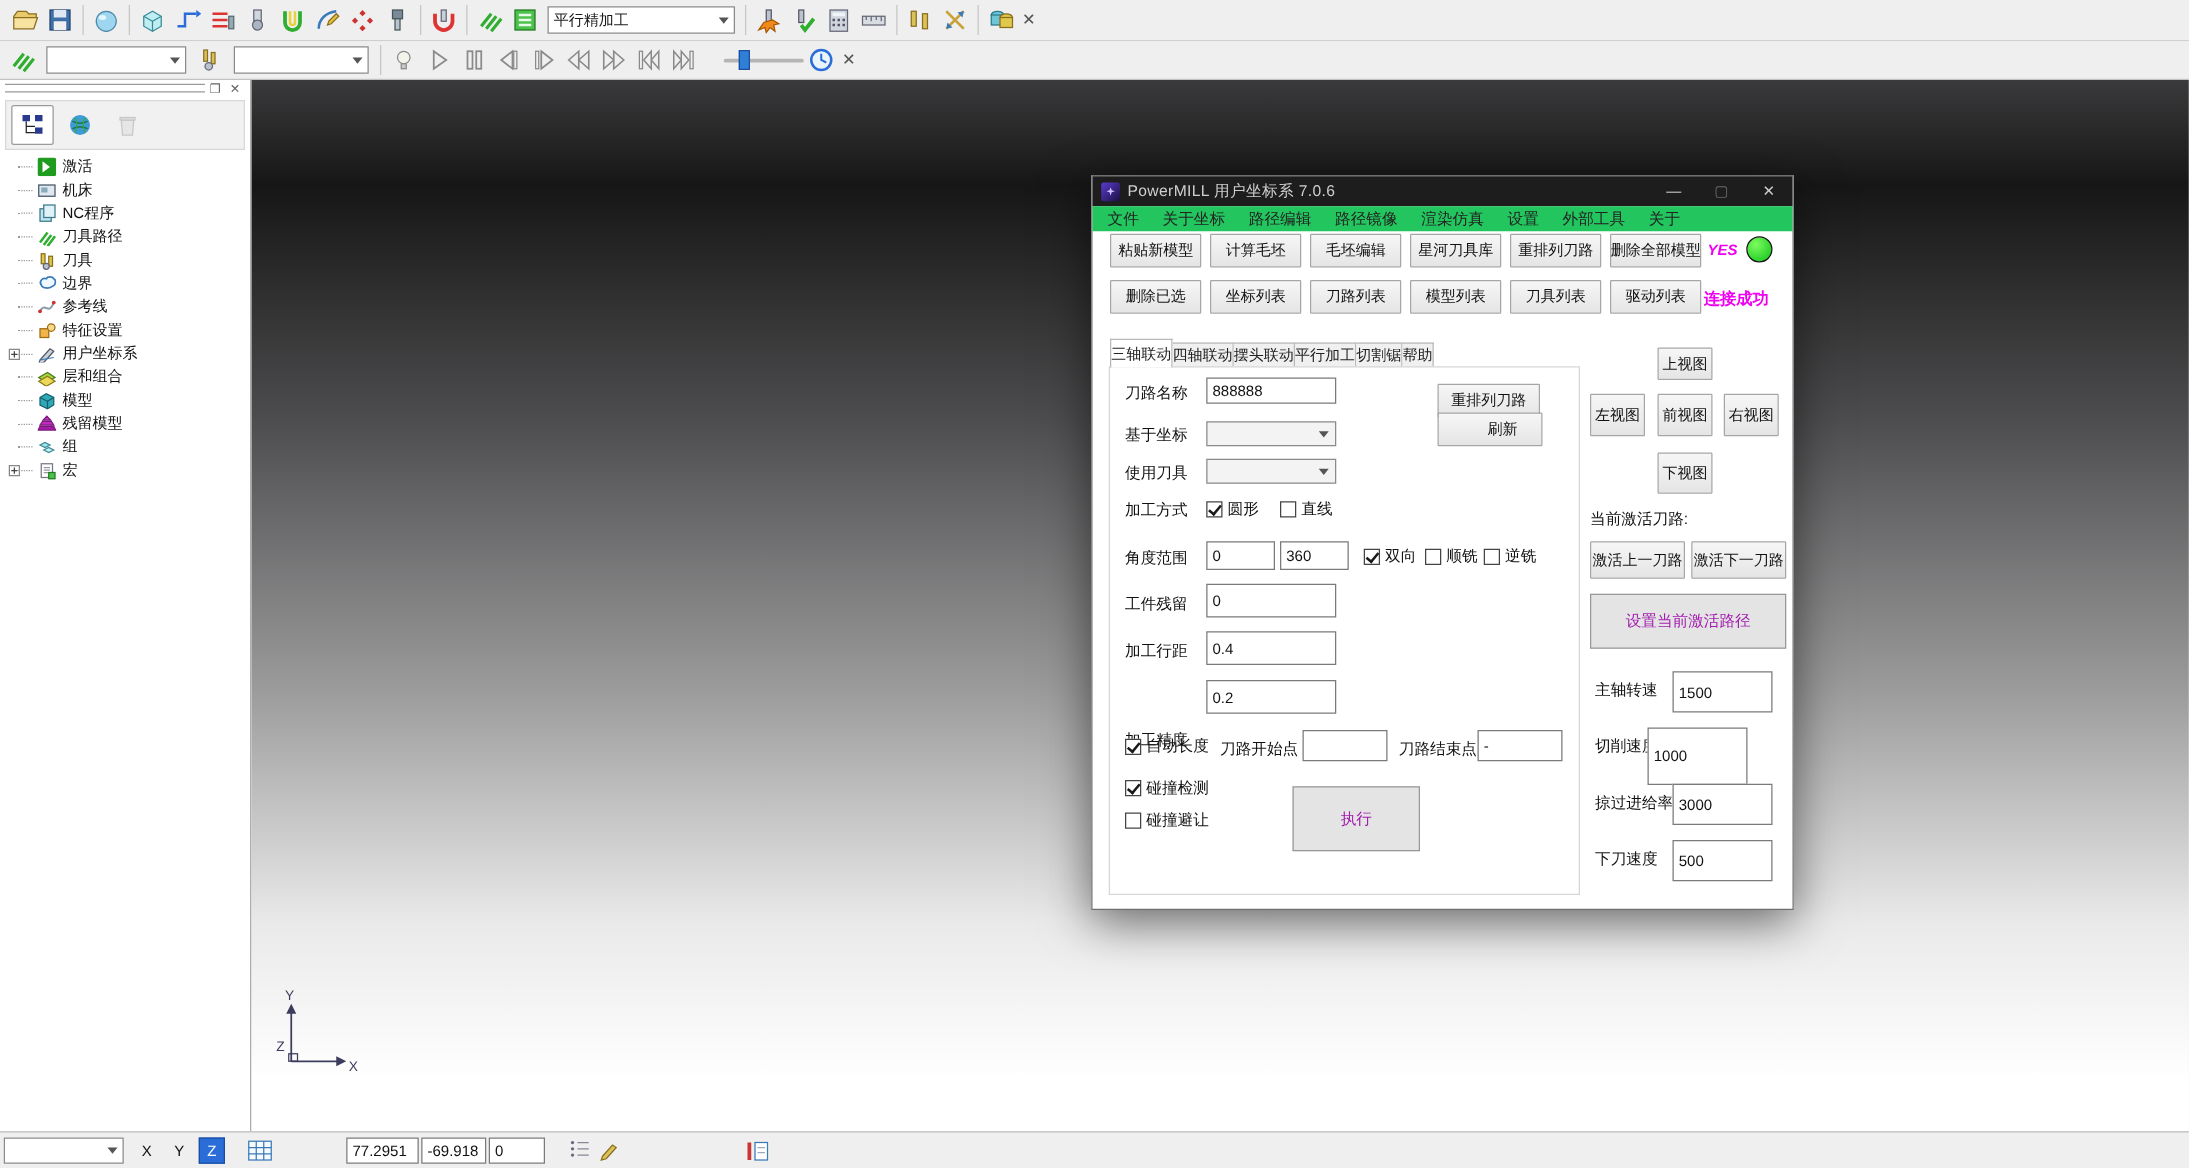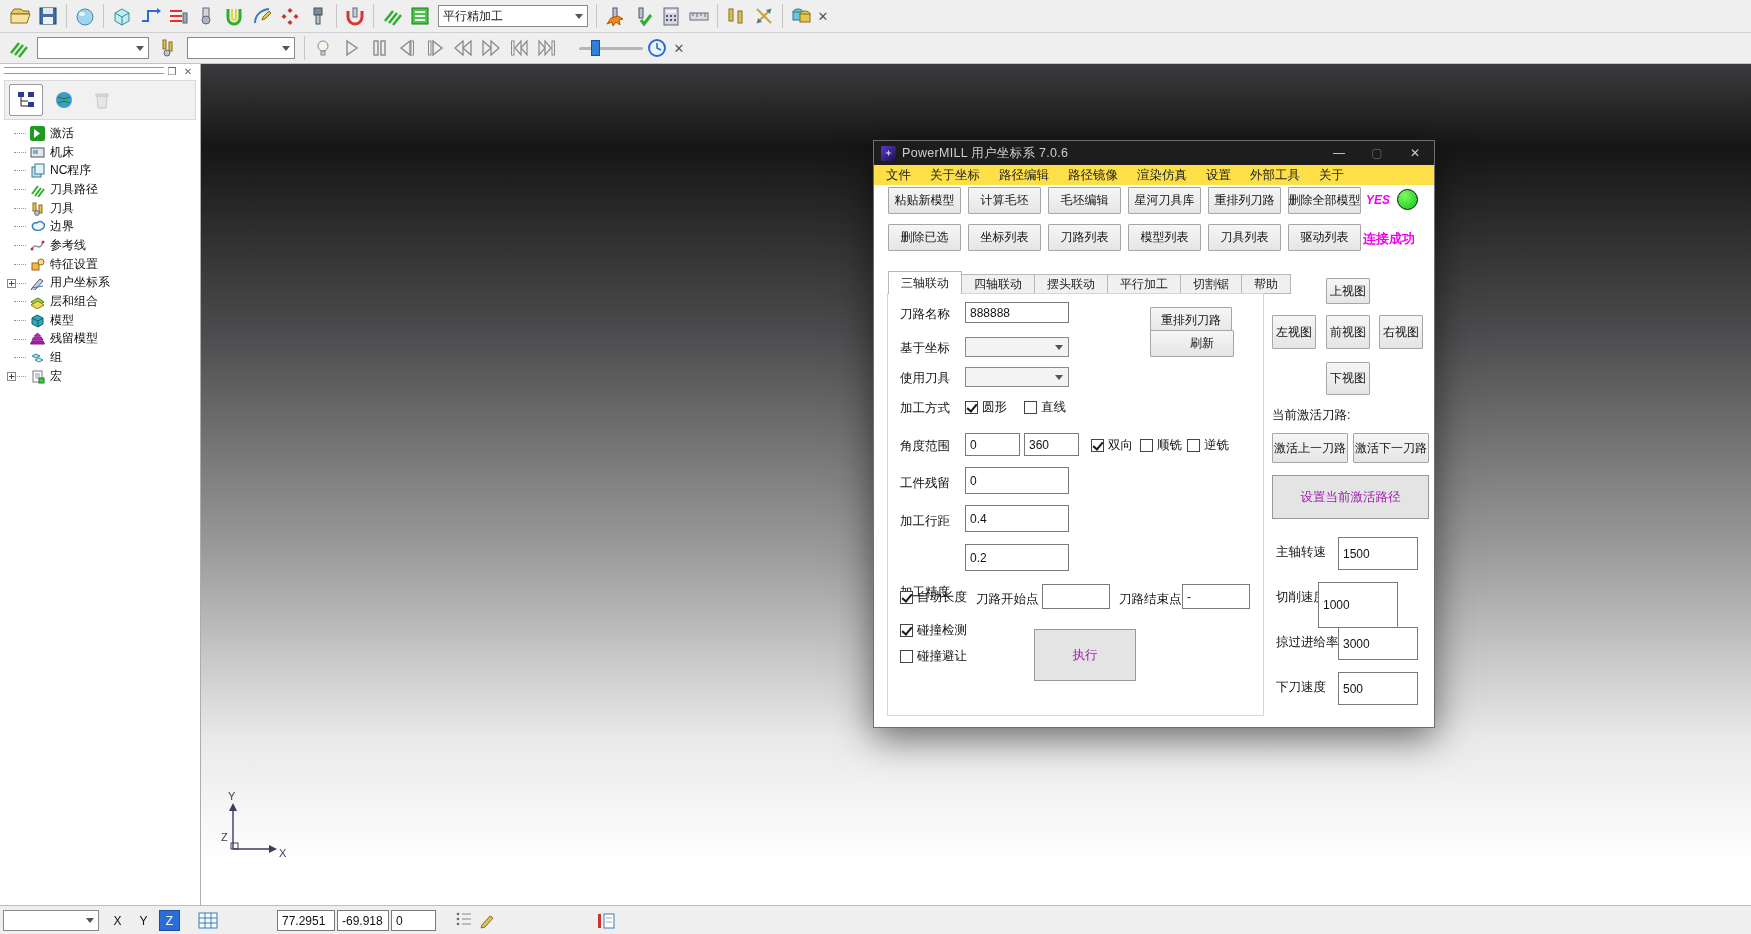--- a/index.html
+++ b/index.html
@@ -36,30 +36,30 @@
   .trow .lbl{font-size:12px;color:#111;white-space:nowrap;}
   
   #dialog{position:absolute;left:873px;top:140px;width:562px;height:588px;background:#fff;border:1px solid #6f6f6f;box-shadow:0 10px 36px rgba(0,0,0,.55);}
   #titlebar{position:absolute;left:0;top:0;width:100%;height:24px;background:#1d1d1d;display:flex;align-items:center;padding-left:7px;color:#cfcfcf;}
   #titlebar .ticon{width:15px;height:15px;border-radius:2px;background:linear-gradient(135deg,#5a3bd0,#1b1040);margin-right:6px;position:relative;flex:none;}
   #titlebar .ticon::after{content:"";position:absolute;left:4px;top:4px;width:7px;height:7px;background:#cfc3ff;clip-path:polygon(50% 0,62% 38%,100% 50%,62% 62%,50% 100%,38% 62%,0 50%,38% 38%);}
   #titlebar .ttl{font-size:12.5px;letter-spacing:.3px;}
   .wctrls{position:absolute;right:0;top:0;height:24px;display:flex;}
   .wctrls span{width:38px;height:24px;display:flex;align-items:center;justify-content:center;color:#cfcfcf;font-size:12px;}
   .wctrls .dim{color:#6a6a6a;}
-  #menubar{position:absolute;left:0;top:24px;width:100%;height:20px;background:#fde047;display:flex;align-items:center;padding-left:12px;gap:19px;color:#222;font-size:12.5px;}
+  #menubar{position:absolute;left:0;top:24px;width:100%;height:20px;background:#22c55e;display:flex;align-items:center;padding-left:12px;gap:19px;color:#222;font-size:12.5px;}
   .wbtn{background:linear-gradient(#f6f6f6,#e5e5e5);border:1px solid #a6a6a6;border-radius:1px;display:flex;align-items:center;justify-content:center;font-size:12px;color:#111;white-space:nowrap;}
   .btnrow{position:absolute;left:14px;display:flex;gap:7px;}
   .btnrow .wbtn{width:73px;height:27px;}
   .magenta{color:#f000f0;font-weight:bold;}
   #yes-text{position:absolute;left:492px;top:52px;font-size:12px;font-style:italic;}
   #status-dot{position:absolute;left:523px;top:48px;width:21px;height:21px;border-radius:50%;background:radial-gradient(circle at 35% 30%,#7dfc5e,#2ed32e 70%);border:1px solid #111;}
   #conn-text{position:absolute;left:489px;top:89px;font-size:13px;}
   #tabstrip{position:absolute;left:14px;top:130px;display:flex;align-items:flex-end;height:23px;}
-  .tab{height:20px;padding:0 12px;display:flex;align-items:center;background:#f0f0f0;border:1px solid #b9b9b9;border-left:none;font-size:12px;color:#222;}
+  .tab{height:20px;padding:0 0;display:flex;align-items:center;background:#f0f0f0;border:1px solid #b9b9b9;border-left:none;font-size:12px;color:#222;}
   .tab:first-child{border-left:1px solid #b9b9b9;}
   .tab.active{background:#fff;height:23px;border-bottom:none;position:relative;z-index:2;}
   #panel{position:absolute;left:13px;top:152px;width:377px;height:423px;background:#fff;border:1px solid #d6d6d6;}
   .flabel{position:absolute;font-size:12.5px;color:#111;white-space:nowrap;}
   .txt{position:absolute;border:1px solid #7a7a7a;background:#fff;font-size:12px;padding:0 4px;font-family:inherit;color:#111;outline:none;}
   .fcombo{position:absolute;background:#f3f3f3;border:1px solid #8a8a8a;display:flex;align-items:center;justify-content:flex-end;padding-right:5px;}
   .cb{position:absolute;display:flex;align-items:center;gap:4px;font-size:12.5px;color:#111;white-space:nowrap;}
   .cb .box{width:13px;height:13px;border:1px solid #444;background:#fff;position:relative;flex:none;}
   .cb.checked .box::after{content:"";position:absolute;left:3px;top:0px;width:4px;height:8px;border-right:2px solid #1a1a1a;border-bottom:2px solid #1a1a1a;transform:rotate(40deg);}
   .graybtn{background:#e4e4e4;border:1px solid #989898;display:flex;align-items:center;justify-content:center;font-size:12.5px;color:#a21caf;position:absolute;}

